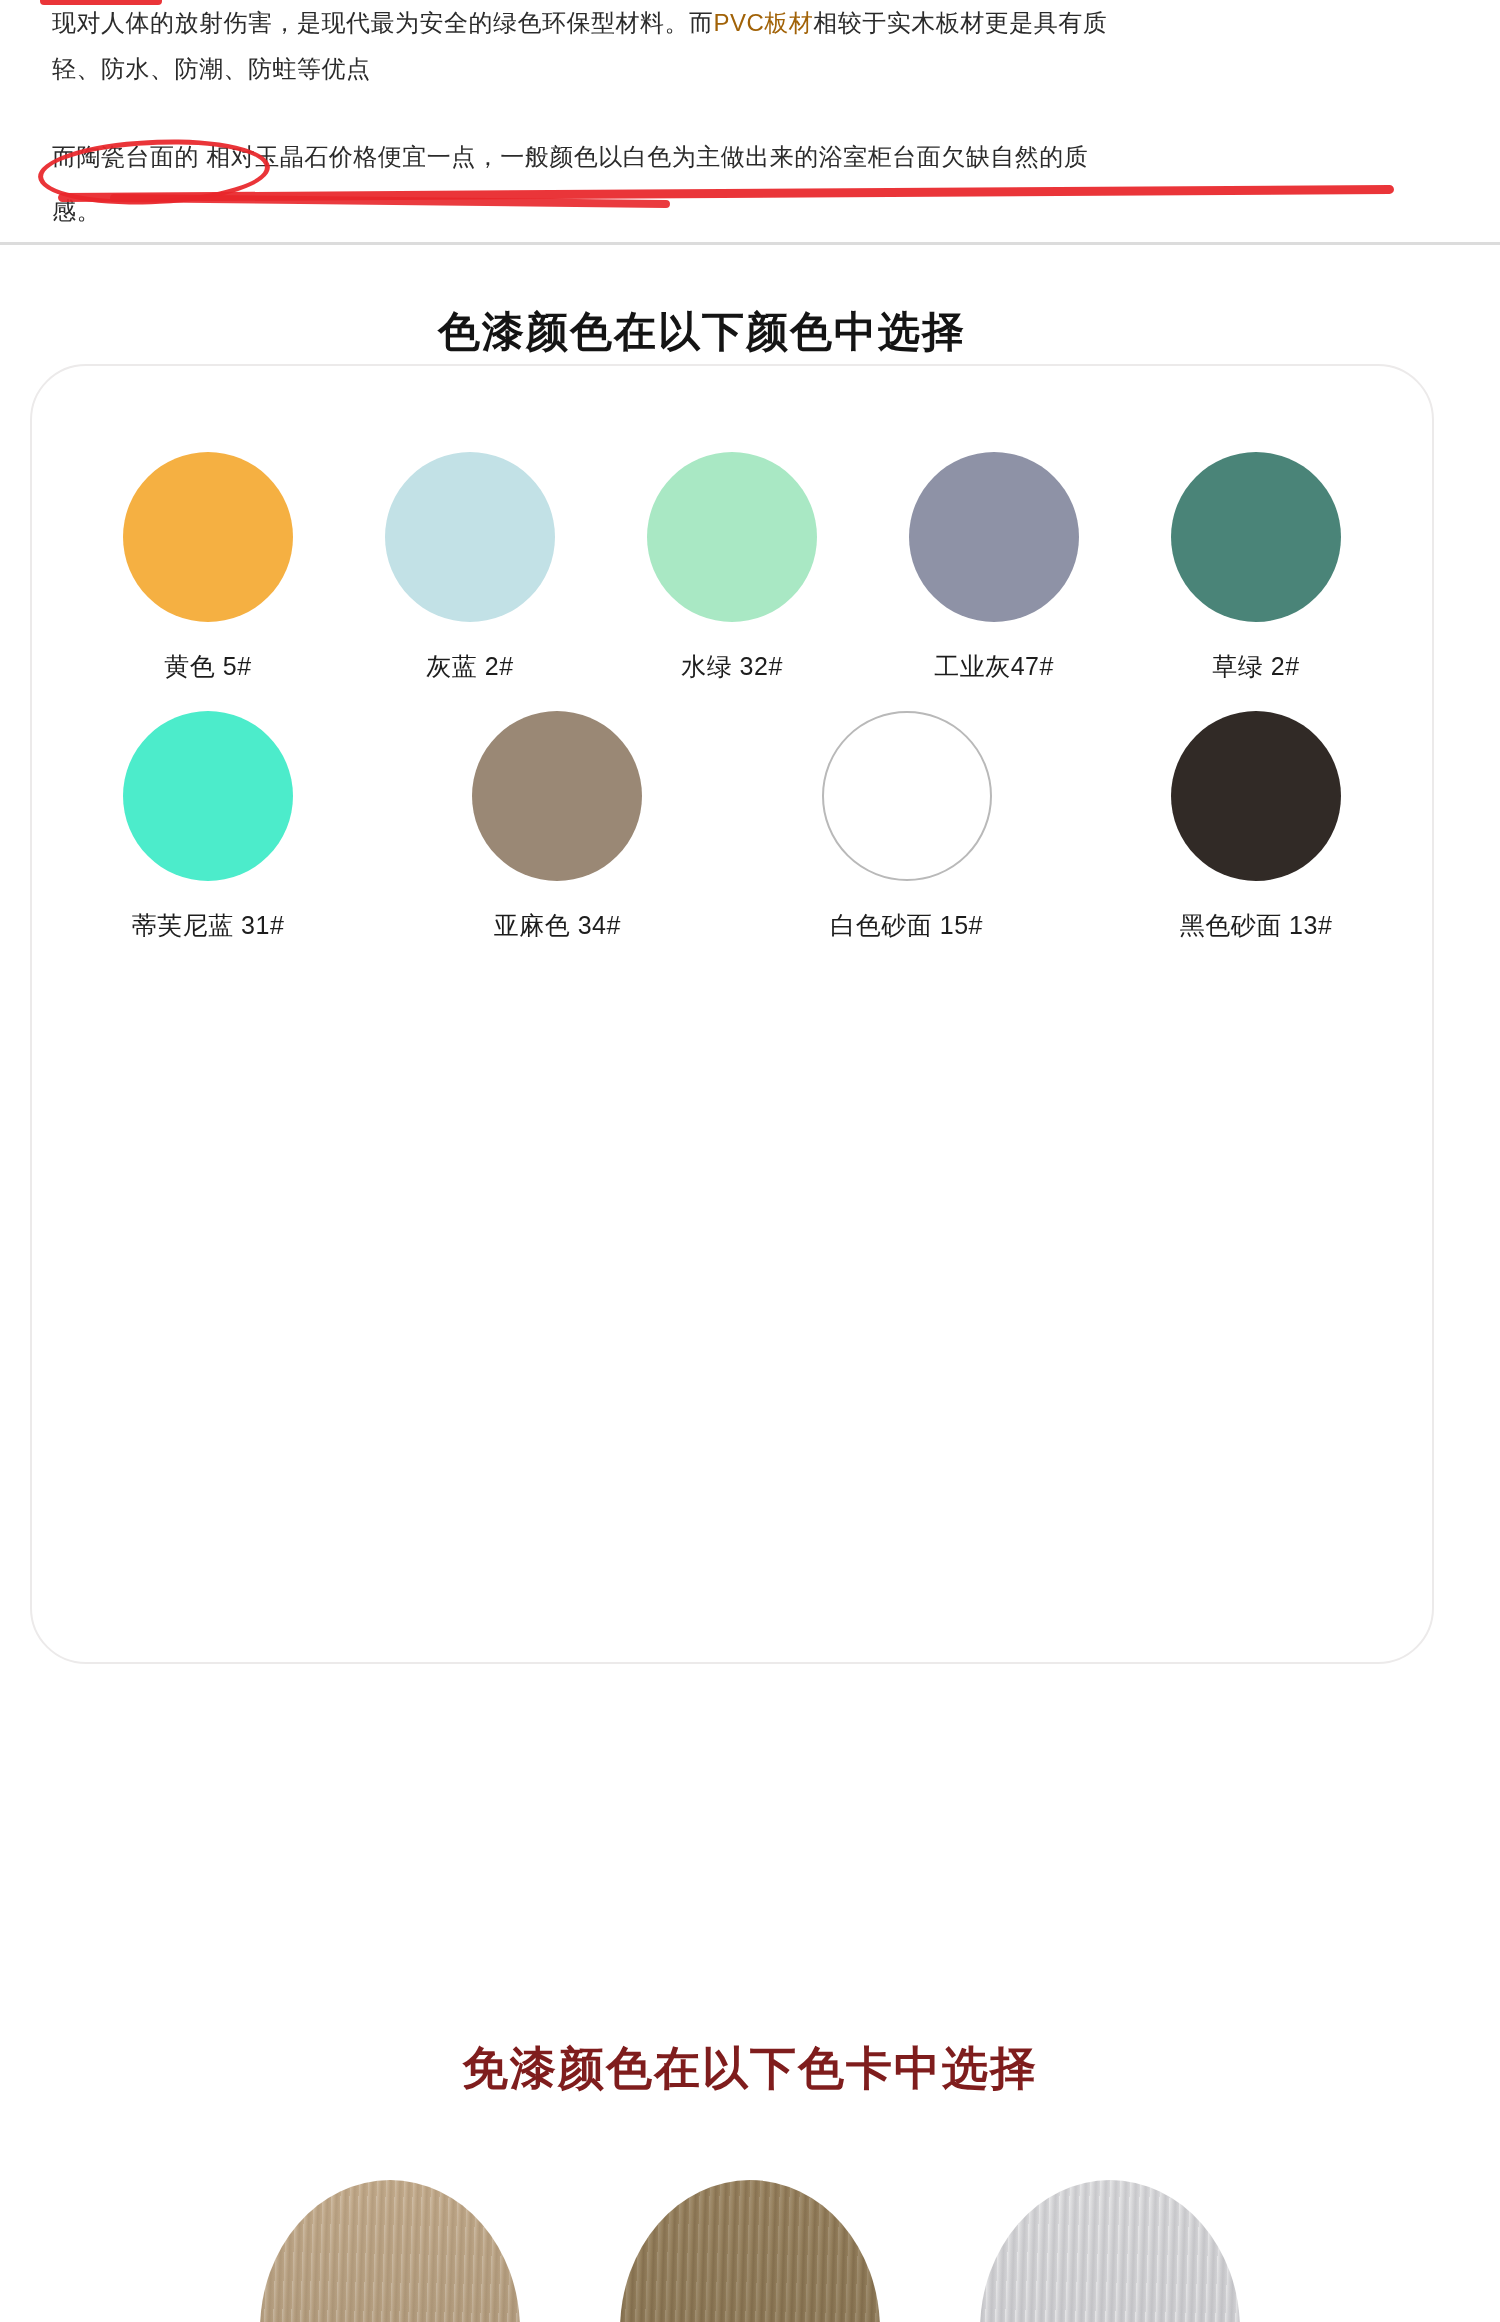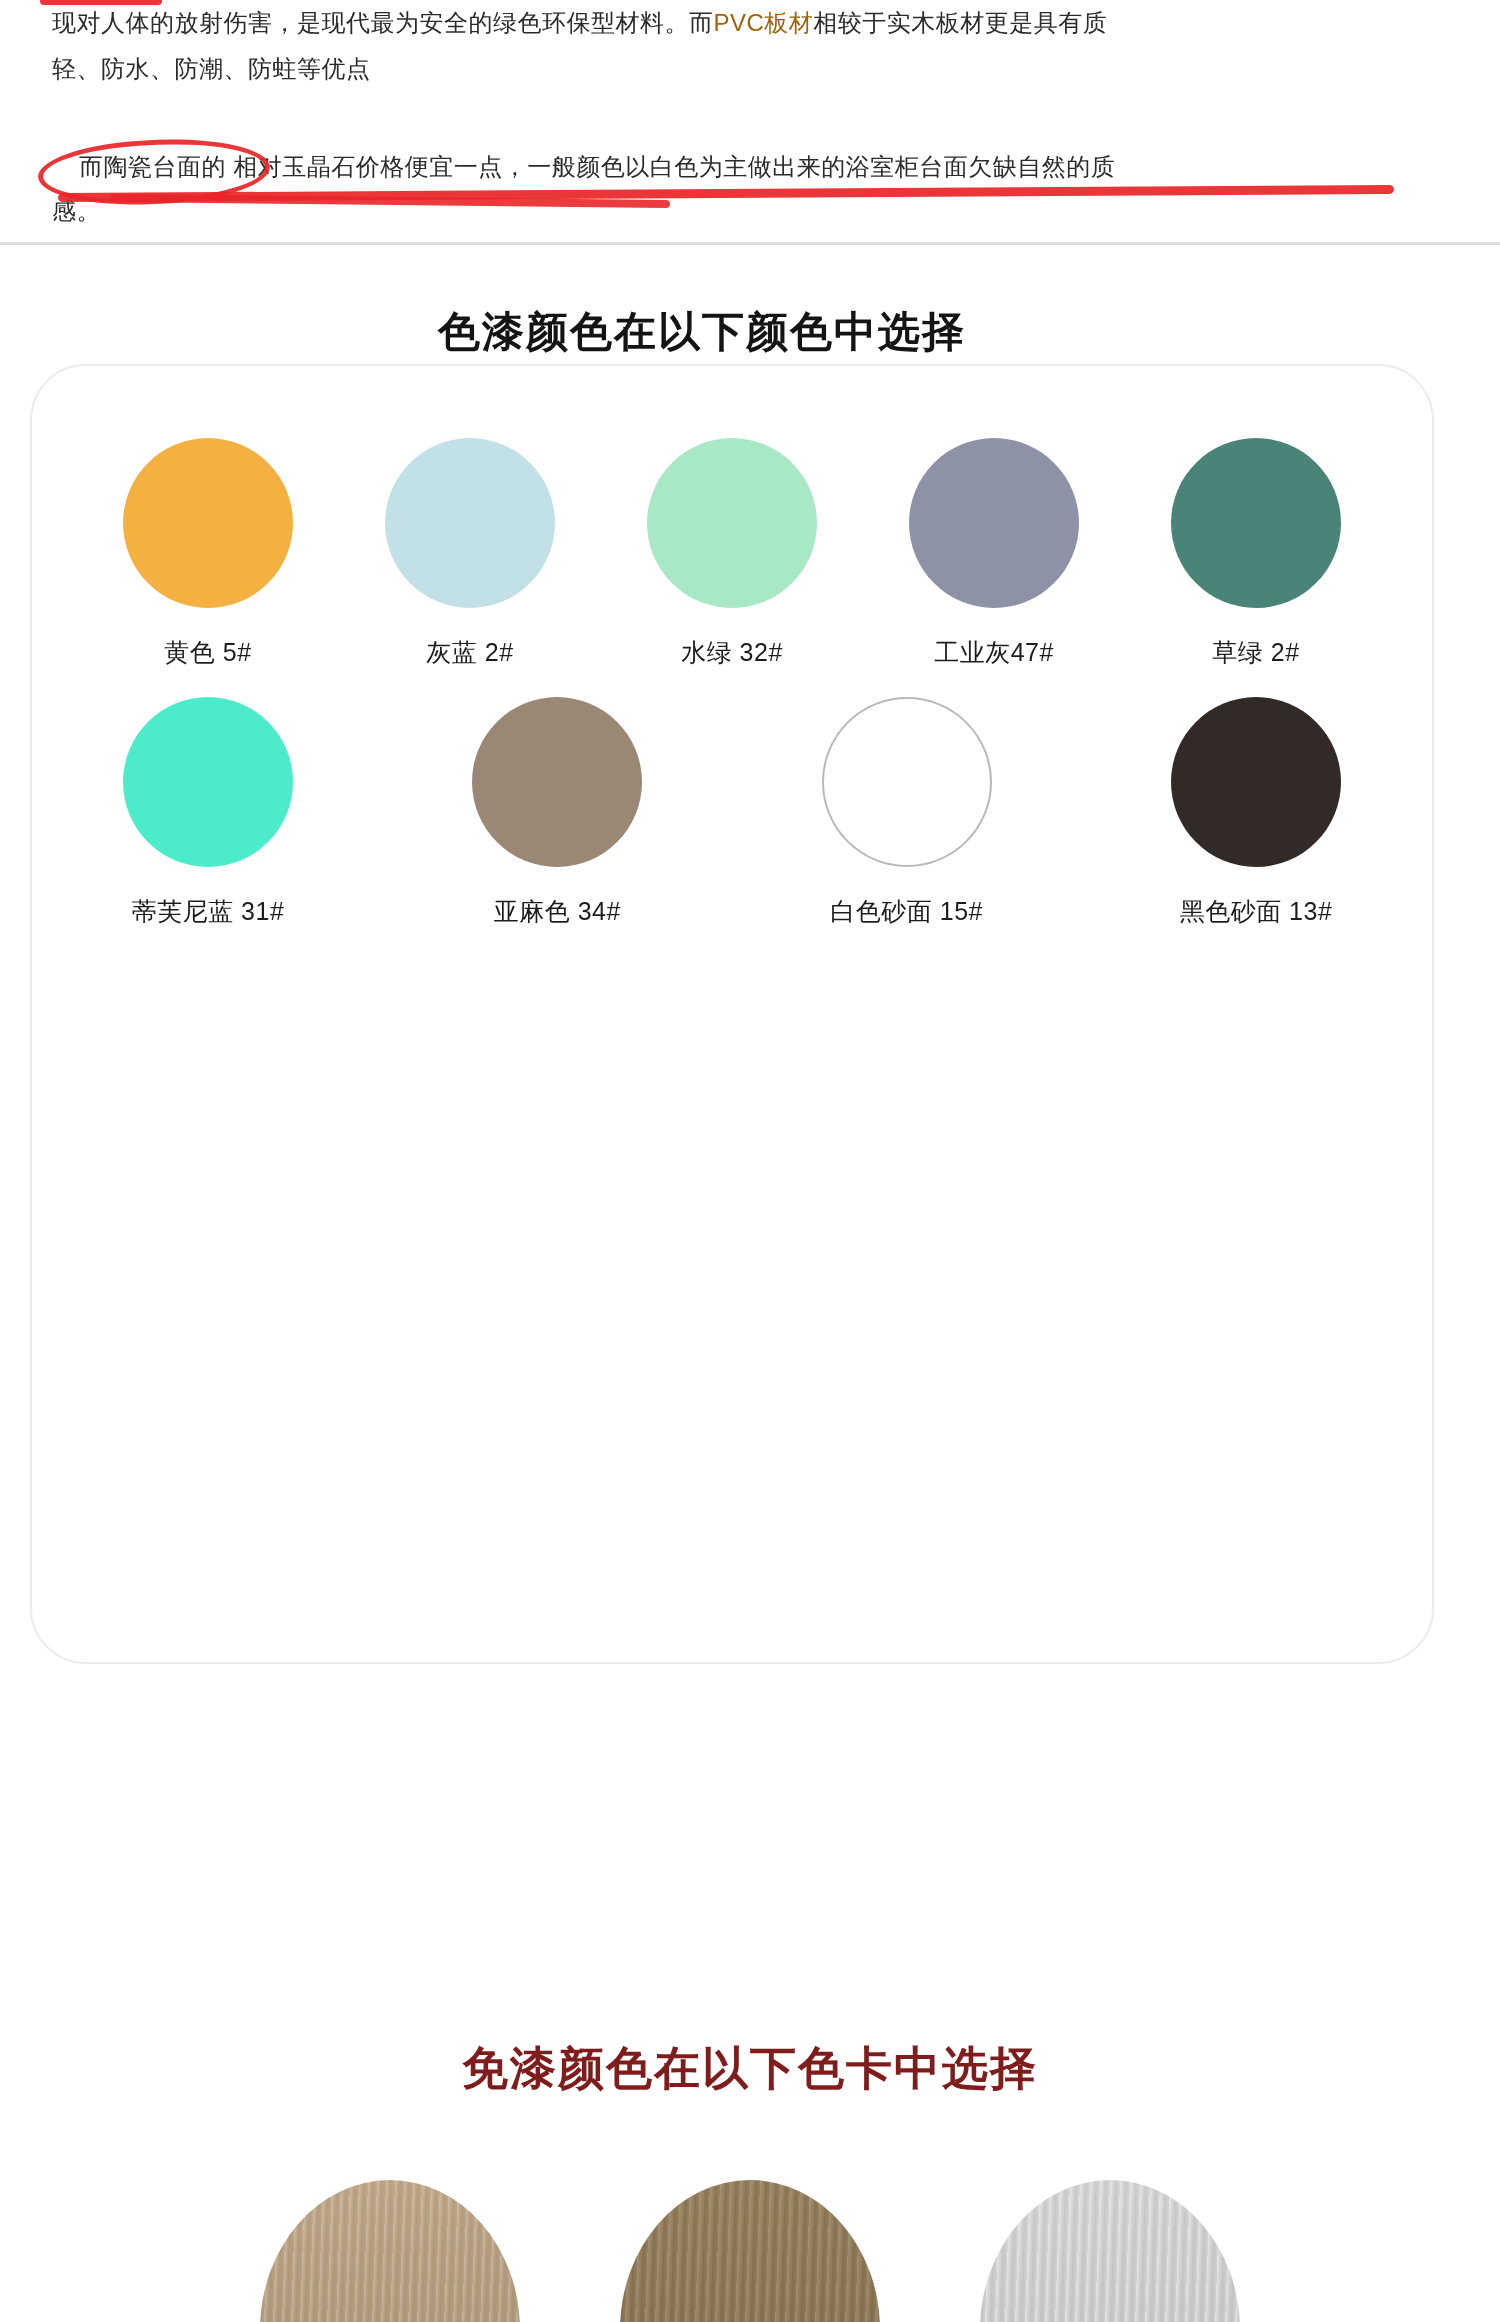--- a/index.html
+++ b/index.html
@@ -27,21 +27,21 @@
   }
   .art-line {
     font-size: 24px;
     line-height: 46px;
     color: #2b2b2b;
     letter-spacing: .5px;
     white-space: nowrap;
   }
   .art-p1 { position: absolute; left: 52px; top: 0px; }
   .art-p2 { position: absolute; left: 52px; top: 46px; }
-  .art-p3 { position: absolute; left: 52px; top: 144px; margin-left: 27px; }
+  .art-p3 { position: absolute; left: 52px; top: 134px; }
   .art-p4 { position: absolute; left: 52px; top: 188px; }
   .link-blue { color: #a16207; }
 
   
   .red-circle {
     position: absolute;
     left: 38px; top: 140px;
     width: 232px; height: 64px;
     border: 5px solid #e8262a;
     border-radius: 50% / 52%;
@@ -105,21 +105,21 @@
     text-align: center;
     font-size: 42px;
     font-weight: bold;
     color: #141414;
     letter-spacing: 2px;
     z-index: 5;
   }
 
   .swatch-grid {
     position: absolute;
-    left: 30px; top: 186px;
+    left: 30px; top: 200px;
     width: 1404px;
   }
   .swatch-row {
     display: flex;
     justify-content: space-between;
     padding: 0 78px;
     box-sizing: border-box;
     margin-bottom: 28px;
   }
   .swatch-row.row-4 {

